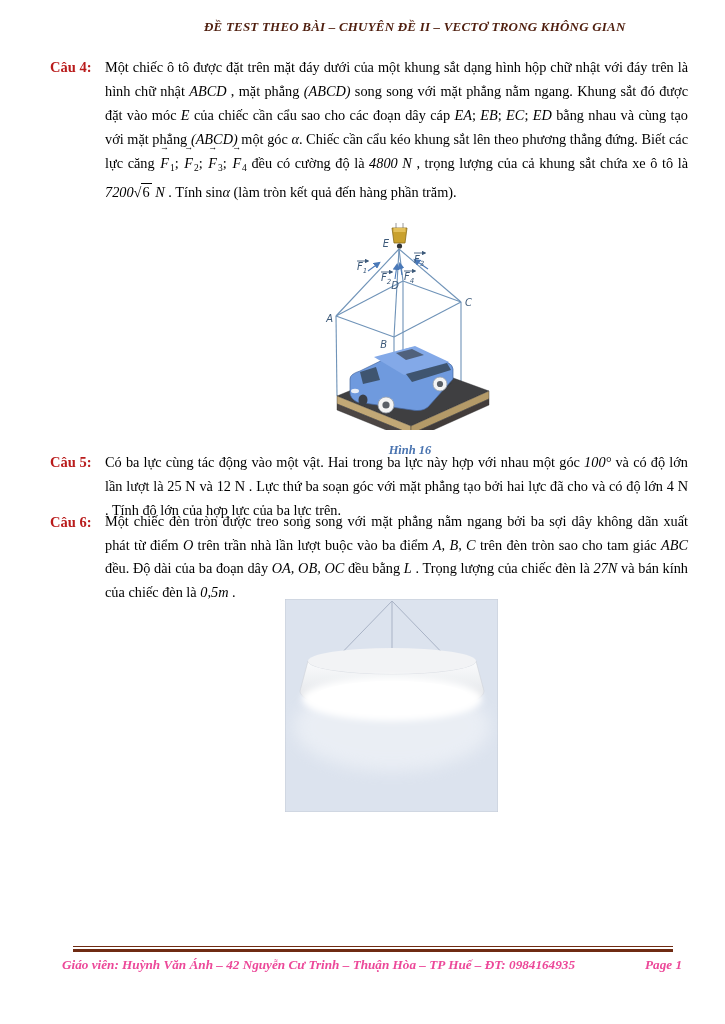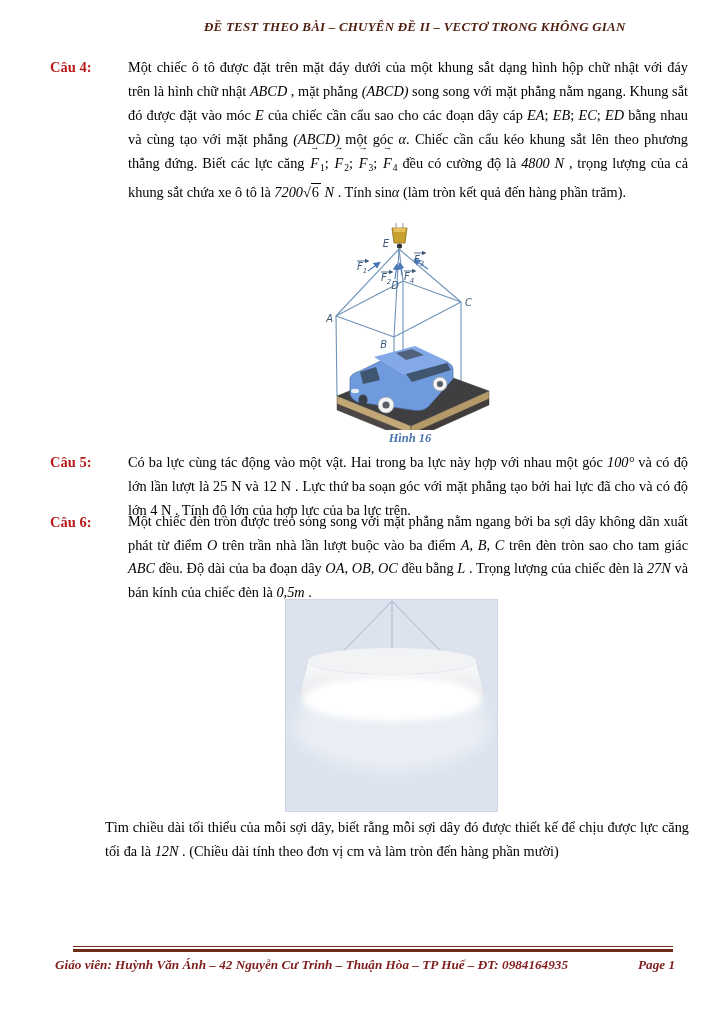--- a/index.html
+++ b/index.html
@@ -6,36 +6,36 @@
   .page{
     position:relative;width:725px;height:1024px;margin:0 auto;background:#ffffff;
     font-family:"Liberation Serif", serif;color:#000;overflow:hidden;
   }
   .title{
     position:absolute;left:204px;top:19px;font-size:13px;font-weight:bold;font-style:italic;
     color:#4f1e0e;white-space:nowrap;letter-spacing:0.2px;
   }
   .q{position:absolute;left:50px;width:638px;}
   .q-label{position:absolute;left:0;top:0;width:55px;font-weight:bold;color:#b91c1c;font-size:14.5px;line-height:24px;}
-  .q-text{margin-left:78px;text-align:justify;font-size:14.3px;line-height:24px;}
+  .q-text{margin-left:55px;text-align:justify;font-size:14.3px;line-height:24px;}
   .q-text.tight{line-height:23.5px;}
   .m{font-style:italic;}
   .sub{font-size:9.5px;vertical-align:-3px;}
   .ovl{border-top:1px solid #000;padding:0 2px 0 1px;}
   .vec{position:relative;display:inline-block;font-style:italic;padding:0 1px;}
   .vec::before{content:"→";position:absolute;left:0;top:-8px;width:100%;text-align:center;
     font-size:9px;font-style:normal;line-height:1;}
   .fig{position:absolute;}
-  .fig-caption{text-align:center;color:#4a74b0;font-style:italic;font-weight:bold;font-size:12.5px;margin-top:1px;}
+  .fig-caption{text-align:center;color:#4a74b0;font-style:italic;font-weight:bold;font-size:12.5px;margin-top:13px;}
   .closing{position:absolute;left:105px;top:815px;width:584px;text-align:justify;font-size:14.3px;line-height:24px;}
   .het{position:absolute;left:50px;top:872px;width:640px;text-align:center;font-weight:bold;font-size:14.5px;}
   .footer-rule{position:absolute;left:73px;top:946px;width:600px;height:2px;
     border-top:1.5px solid #6f2b13;border-bottom:3.5px solid #6f2b13;}
-  .footer{position:absolute;left:55px;top:956px;width:620px;font-weight:bold;font-style:italic;
-    font-size:13.2px;line-height:17px;color:#7f1d1d;}
+  .footer{position:absolute;left:62px;top:956px;width:620px;font-weight:bold;font-style:italic;
+    font-size:13.2px;line-height:17px;color:#ec4899;}
   .footer-line1{display:flex;justify-content:space-between;}
   .footer-center{text-align:center;}
   svg{display:block;}
 </style>
 </head>
 <body>
 
 <div class="page">
 
   <div class="title">ĐỀ TEST THEO BÀI – CHUYÊN ĐỀ II – VECTƠ TRONG KHÔNG GIAN</div>
@@ -171,21 +171,20 @@
       </g>
       <g>
         <path d="M23,62 L15,92 A92,22 0 0 0 199,92 L191,62 A84,13 0 0 1 23,62 Z" fill="url(#drum)" stroke="#cfd2d8" stroke-width="0.6"></path>
         <ellipse cx="107" cy="62" rx="84" ry="13" fill="#f2f3f5"></ellipse>
         <ellipse cx="107" cy="100" rx="90" ry="22" fill="#ffffff" filter="url(#soft)"></ellipse>
         <ellipse cx="107" cy="99" rx="79" ry="17" fill="#ffffff"></ellipse>
       </g>
     </svg>
   </div>
 
-  <div class="closing"><span>Tìm chiều dài tối thiểu của mỗi sợi dây, biết rằng mỗi sợi dây đó được thiết kế để chịu được lực căng tối đa là </span><span class="m">12N</span><span> . (Chiều dài tính theo đơn vị cm và làm tròn đến hàng phần mười)</span></div>
 
 
   <div class="footer-rule"></div>
   <div class="footer">
     <div class="footer-line1">
       <span>Giáo viên: Huỳnh Văn Ánh – 42 Nguyễn Cư Trinh – Thuận Hòa – TP Huế – ĐT: 0984164935</span>
       <span>Page 1</span>
     </div>
   </div>
 

